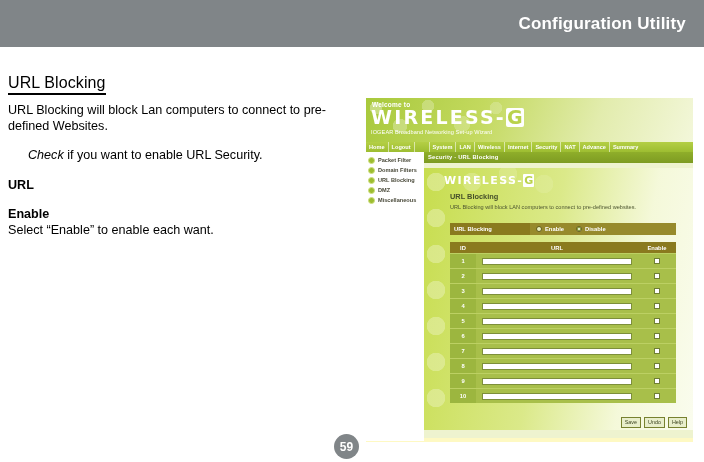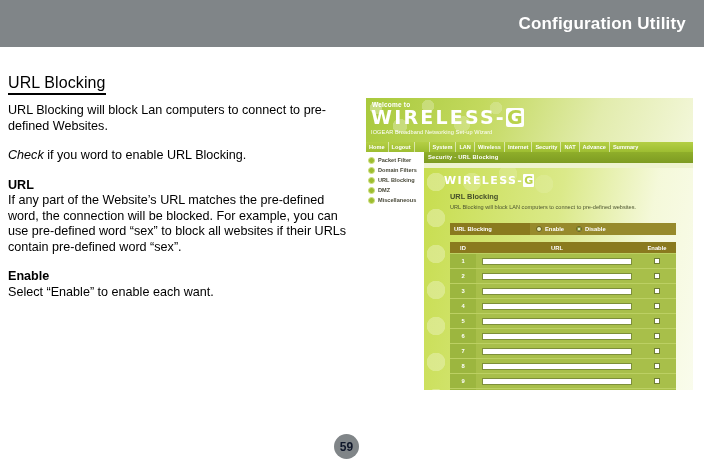--- a/index.html
+++ b/index.html
@@ -53,27 +53,27 @@
     margin: 0 0 0 0;
   }
   .doc-subhead {
     font-size: 12.6px;
     line-height: 15.5px;
     font-weight: bold;
     color: #000;
     margin: 0;
   }
   .doc-gap { height: 14px; }
-  .doc-italic { font-style: italic; }
+  .doc-italic { font-style: italic; margin-left: 20px; }
 
   
   #screenshot {
     position: absolute;
     left: 366px; top: 98px;
-    width: 327px; height: 292px;
+    width: 327px; height: 344px;
     background: #fef9c3;
     overflow: hidden;
     font-family: "Liberation Sans", sans-serif;
   }
 
   
   #ss-banner {
     position: absolute;
     left: 0; top: 0;
     width: 327px; height: 44px;
@@ -381,45 +381,44 @@
     line-height: 7px;
   }
 
   
   #page-badge {
     position: absolute;
     left: 334px; top: 434px;
     width: 25px; height: 25px;
     border-radius: 50%;
     background: #808588;
-    color: #0f172a;
+    color: #ffffff;
     font-size: 12px;
     font-weight: bold;
     display: flex;
     align-items: center;
     justify-content: center;
   }
 </style>
 </head>
 <body>
 
 <div id="header-bar">
   <div id="header-title">Configuration Utility</div>
 </div>
 
 <div id="doc-column">
   <div id="doc-heading">URL Blocking</div>
   <p class="doc-para">URL Blocking will block Lan computers to connect to pre-defined Websites.</p>
 
   <div class="doc-gap"></div>
-  <p class="doc-para"><span class="doc-italic">Check</span><span> if you word to enable URL Blocking.</span></p>
+  <p class="doc-para"><span class="doc-italic">Check</span><span> if you want to enable URL Security.</span></p>
 
   <div class="doc-gap"></div>
   <div class="doc-subhead">URL</div>
-  <p class="doc-para">If any part of the Website’s URL matches the pre-defined word, the connection will be blocked. For example, you can use pre-defined word “sex” to block all websites if their URLs contain pre-defined word “sex”.</p>
 
   <div class="doc-gap"></div>
   <div class="doc-subhead">Enable</div>
   <p class="doc-para">Select “Enable” to enable each want.</p>
 </div>
 
 <div id="screenshot">
 
   <div id="ss-banner">
     <div id="ss-banner-dots"></div>

